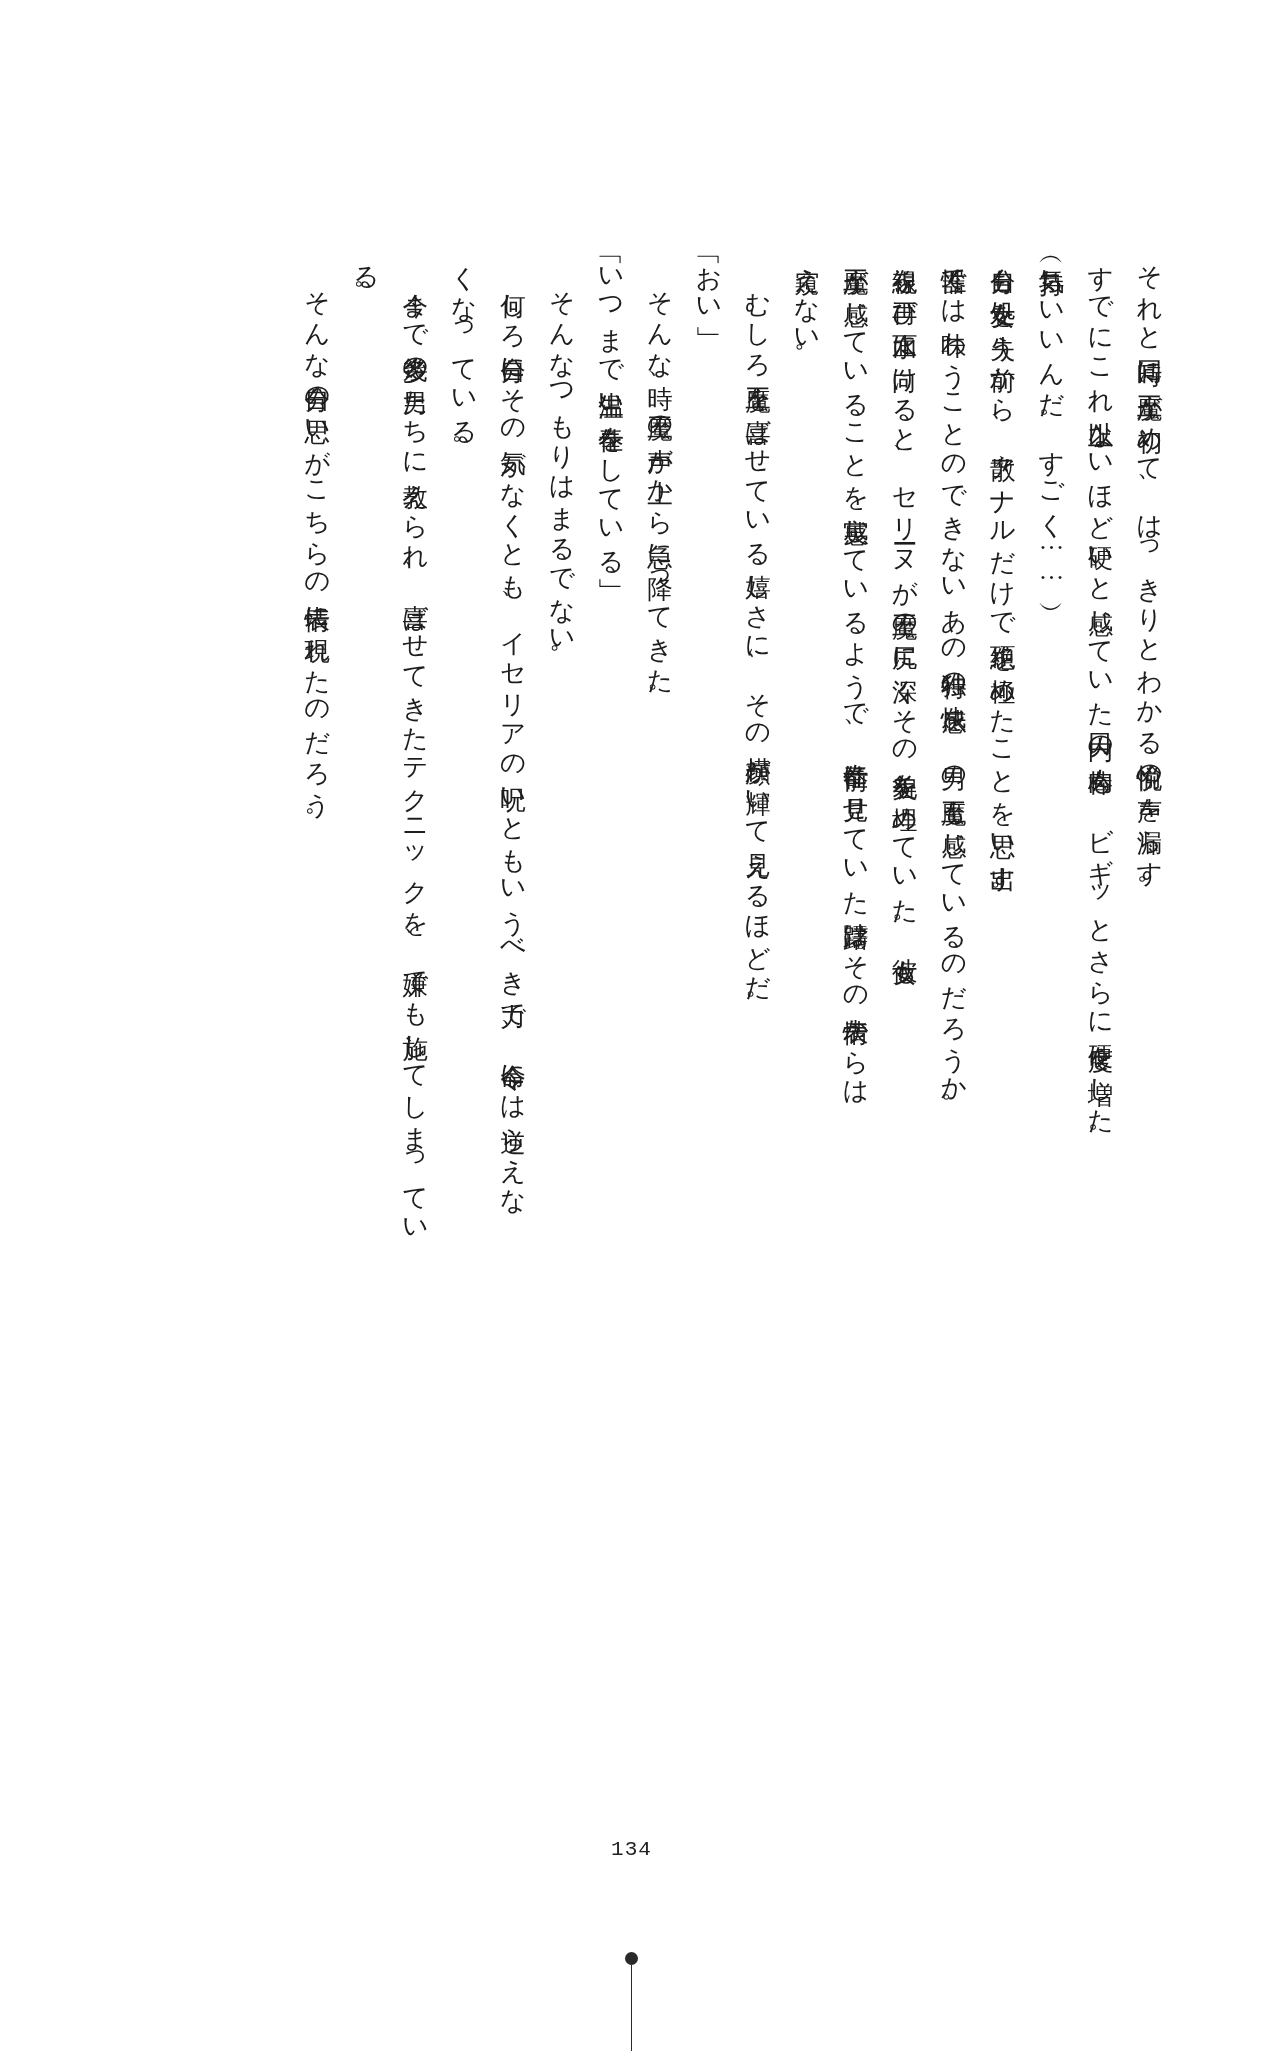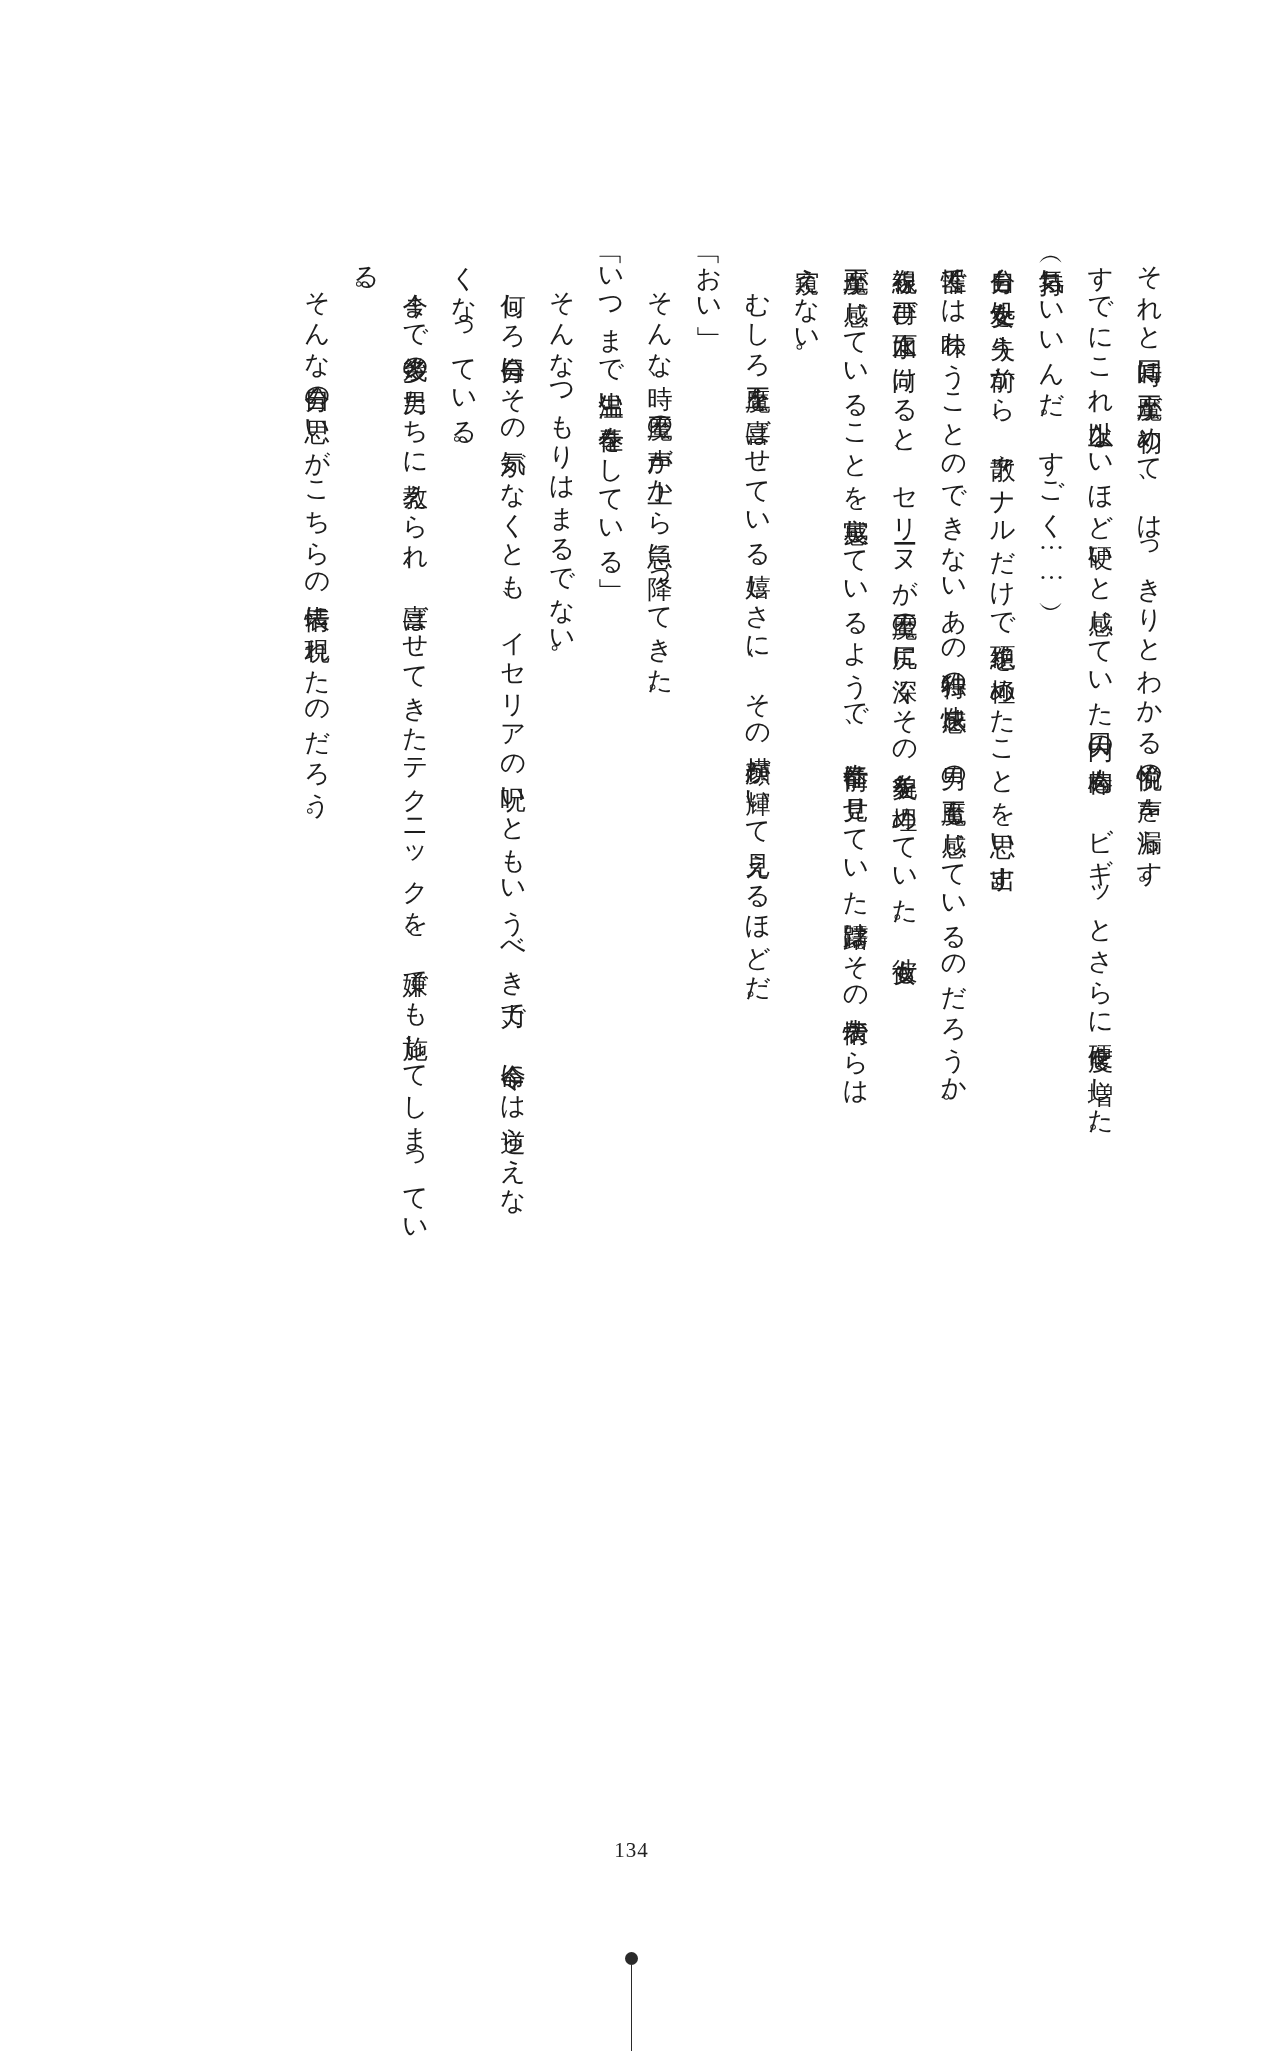--- a/index.html
+++ b/index.html
@@ -41,21 +41,21 @@
   }
 
   .page-number {
     position: absolute;
     left: 0;
     right: 0;
     top: 1838px;
     text-align: center;
     font-size: 21px;
     color: #222222;
-    font-family: Liberation Serif, serif;
+    font-family: Liberation Mono, monospace;
     letter-spacing: 1px;
   }
 
   
   .footer-mark {
     position: absolute;
     left: 50%;
     transform: translateX(-50%);
     top: 1952px;
     width: 14px;

